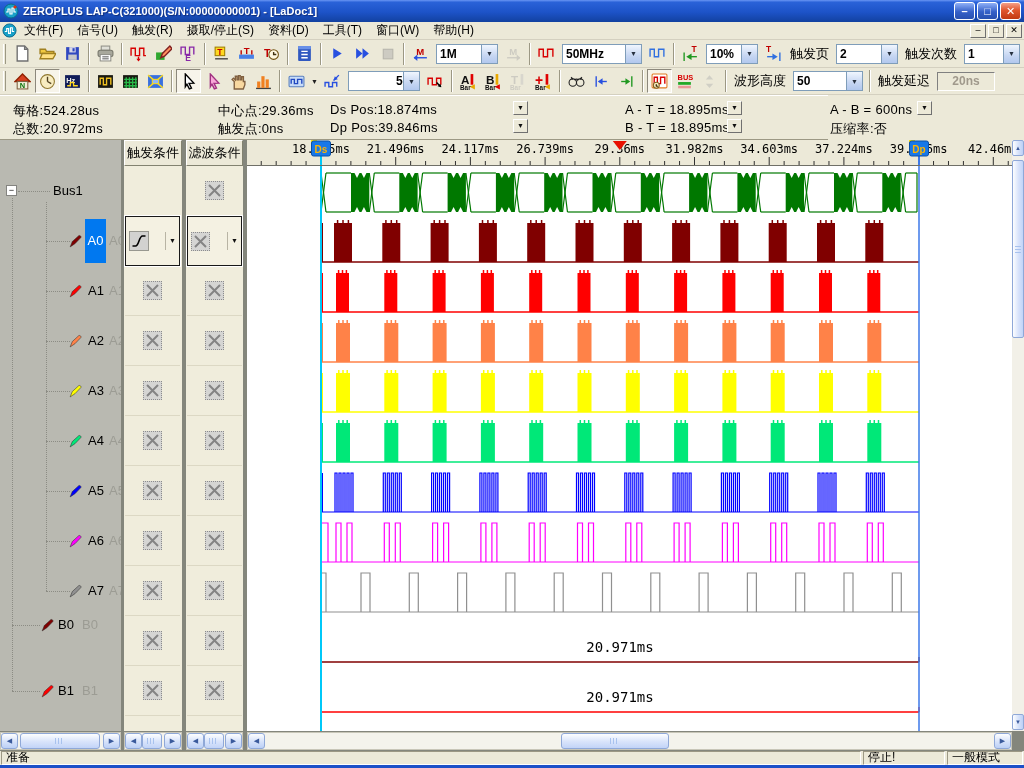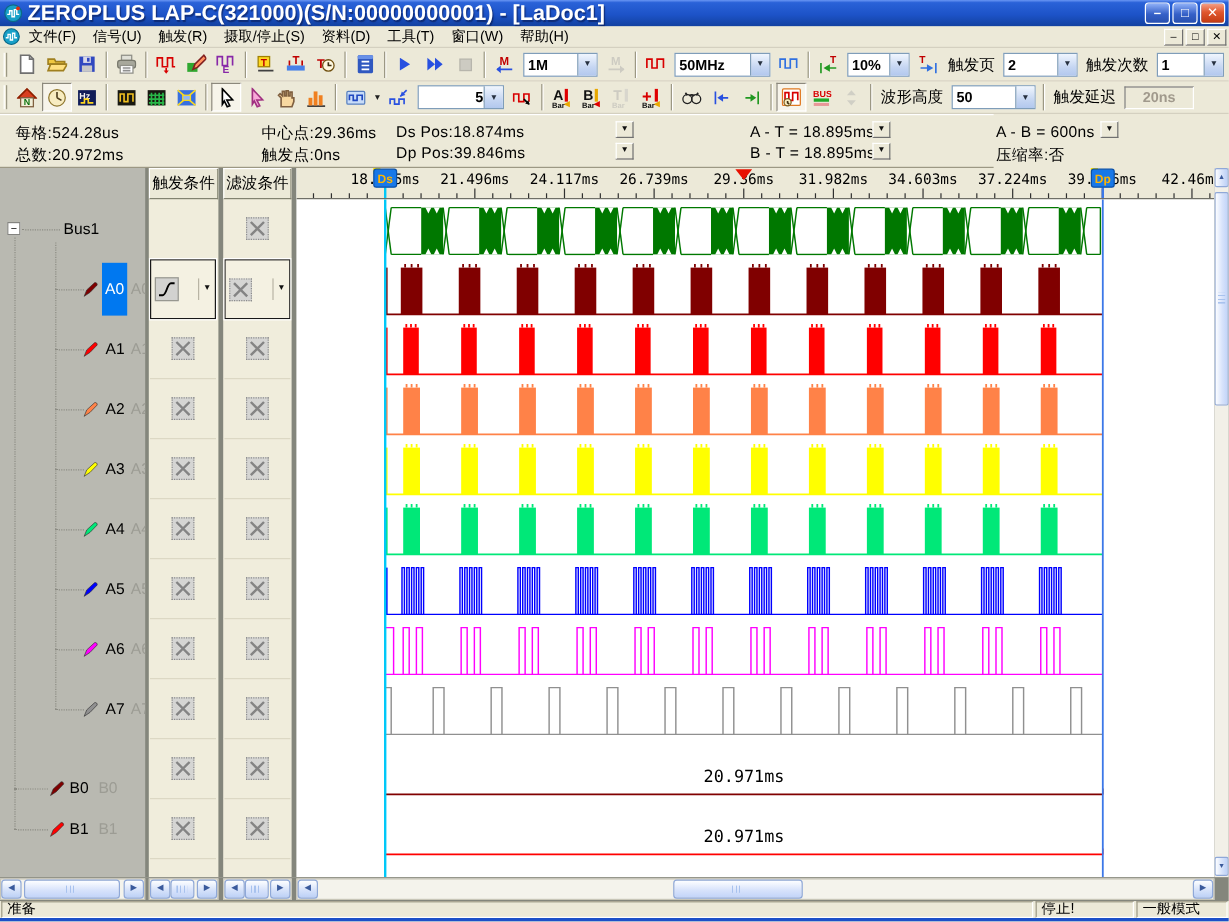--- a/index.html
+++ b/index.html
@@ -4,21 +4,21 @@
 <style>
   html,body{margin:0;padding:0;width:1024px;height:768px;overflow:hidden;
     font-family:"Liberation Sans","DejaVu Sans",sans-serif;background:#ECE9D8;position:relative}
   *{box-sizing:border-box}
   button{border:none;background:none;padding:0;font:inherit}
 
   
   .titlebar{position:absolute;top:0;left:0;width:1024px;height:22px;
     background:linear-gradient(180deg,#6A96F4 0%,#2A62D8 10%,#1D53C8 55%,#1241A0 100%);
     display:flex;align-items:center;padding:0 3px}
-  .title-text{color:#fff;font-weight:bold;font-size:18px;margin-left:4px;flex:1;
+  .title-text{color:#fff;font-weight:bold;font-size:11px;margin-left:4px;flex:1;
     white-space:nowrap;overflow:hidden;text-shadow:1px 1px 1px rgba(10,30,90,.7)}
   .win-btn{width:21px;height:18px;border-radius:3px;border:1px solid #fff;margin-left:2px;
     color:#fff;font-size:11px;line-height:15px;text-align:center;font-weight:bold;cursor:default}
   .win-btn.b-blue{background:linear-gradient(180deg,#8FB0F8,#3560C8 55%,#2850B0)}
   .win-btn.b-red{background:linear-gradient(180deg,#F4A088,#E0572E 45%,#C23A12)}
 
   
   .menubar{position:absolute;top:22px;left:0;width:1024px;height:18px;background:#ECE9D8;
     display:flex;align-items:center;font-size:12px;border-bottom:1px solid #D4D0C0;padding:0 2px}
   .menu-item{padding:1px 7px;white-space:nowrap}
@@ -583,21 +583,21 @@
           <div class="tree-sub" style="left: 109px; top: 17px;">A6</div>
         </div>
         <div class="ch-row" style="top: 400px;">
           <div class="dot-h" style="left: 46px; top: 25px; width: 24px;"></div>
           <svg viewBox="0 0 14 14" width="15" height="15" style="position:absolute;left:68px;top:17px">
             <path d="M2 13l2-5 6-5.5c1-.8 2.8.8 2 1.8L6.5 10z" fill="#909090" stroke="#303030" stroke-width="0.5"></path>
           </svg>
           <div class="tree-label" style="left: 88px; top: 17px;">A7</div>
           <div class="tree-sub" style="left: 109px; top: 17px;">A7</div>
         </div>
-        <div class="ch-row" style="top: 466px;">
+        <div class="ch-row" style="top: 434px;">
           <div class="dot-h" style="left: 12px; top: 25px; width: 28px;"></div>
           <svg viewBox="0 0 14 14" width="15" height="15" style="position:absolute;left:40px;top:17px">
             <path d="M2 13l2-5 6-5.5c1-.8 2.8.8 2 1.8L6.5 10z" fill="#800000" stroke="#303030" stroke-width="0.5"></path>
           </svg>
           <div class="tree-label" style="left: 58px; top: 17px;">B0</div>
           <div class="tree-sub" style="left: 82px; top: 17px;">B0</div>
         </div>
         <div class="ch-row" style="top: 500px;">
           <div class="dot-h" style="left: 12px; top: 25px; width: 28px;"></div>
           <svg viewBox="0 0 14 14" width="15" height="15" style="position:absolute;left:40px;top:17px">

